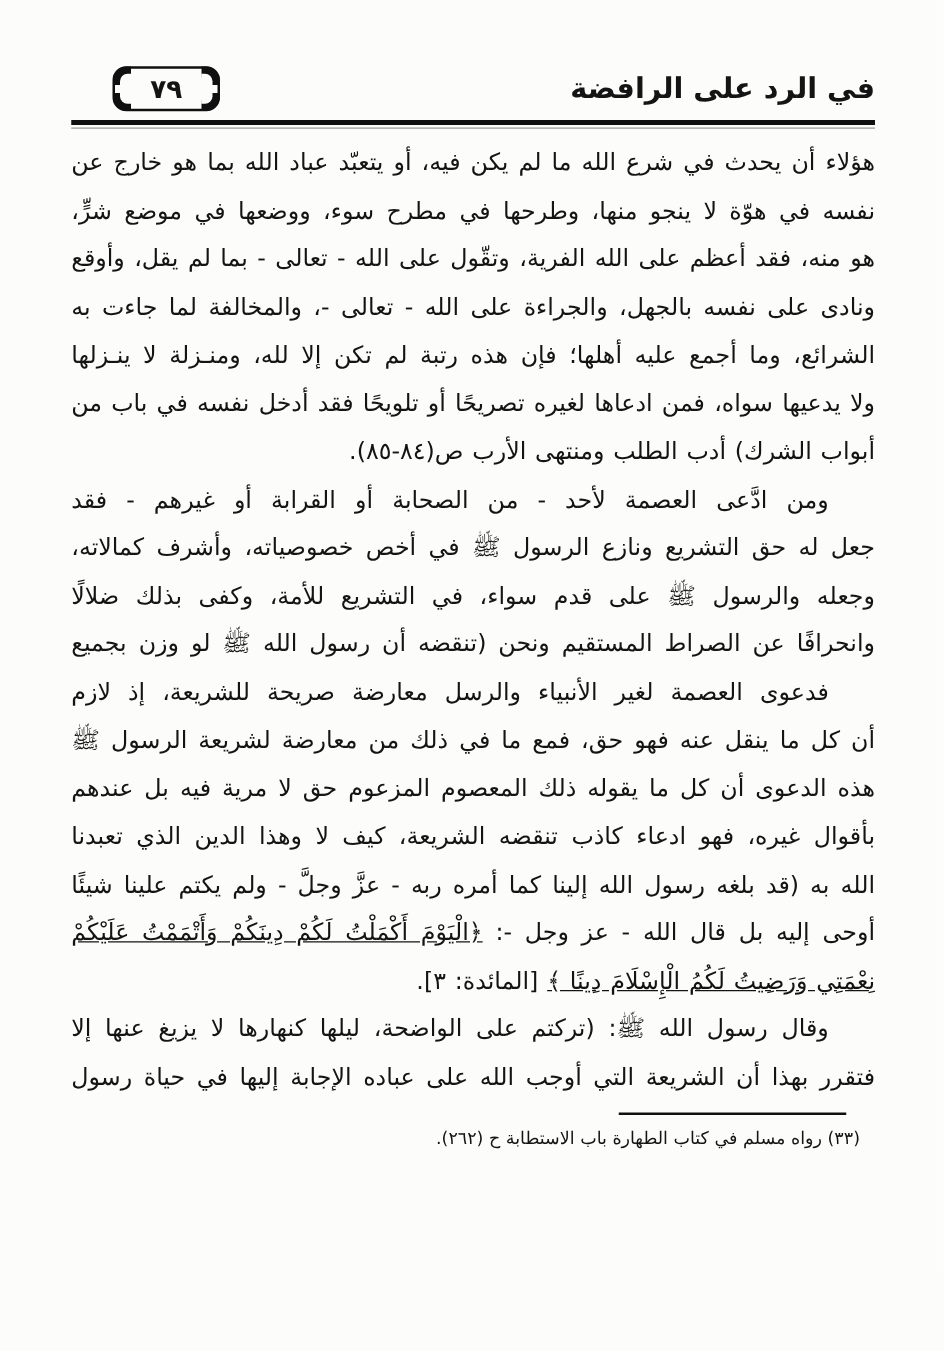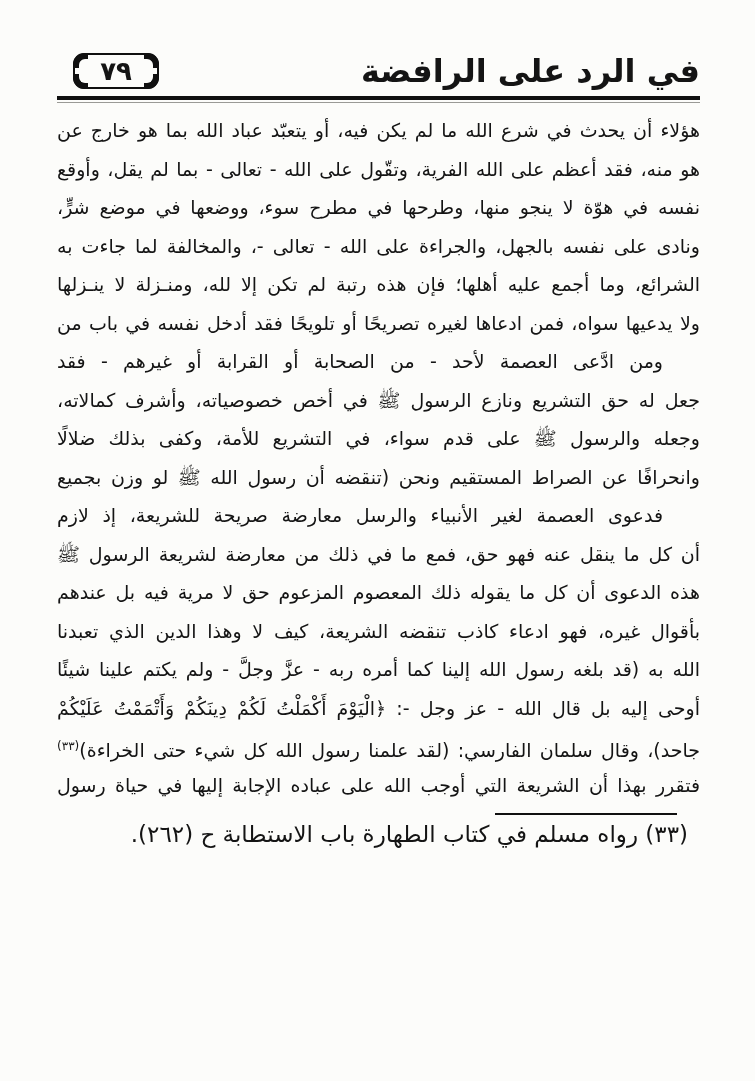--- a/index.html
+++ b/index.html
@@ -18,35 +18,35 @@
   }
   
   .hdr {
     margin-top: 48px;
     height: 46px;
     display: flex;
     justify-content: space-between;
     align-items: center;
   }
   .hdr-title {
-    font-size: 32px;
+    font-size: 23px;
     font-weight: bold;
     letter-spacing: 0.5px;
   }
   .numbox {
     position: relative;
     width: 86px;
     height: 36px;
     border: 2px solid #101010;
     border-radius: 11px;
-    margin-left: 16px;
+    margin-left: 33px;
     display: flex;
     align-items: center;
     justify-content: center;
-    font-size: 26px;
+    font-size: 21px;
     font-weight: bold;
     box-sizing: border-box;
   }
   .corner { position: absolute; width: 15px; height: 15px; box-sizing: border-box; }
   .c-tl { top: -2px; left: -2px;  border-top: 6px solid #101010; border-left: 6px solid #101010;  border-top-left-radius: 12px; }
   .c-tr { top: -2px; right: -2px; border-top: 6px solid #101010; border-right: 6px solid #101010; border-top-right-radius: 12px; }
   .c-bl { bottom: -2px; left: -2px;  border-bottom: 6px solid #101010; border-left: 6px solid #101010;  border-bottom-left-radius: 12px; }
   .c-br { bottom: -2px; right: -2px; border-bottom: 6px solid #101010; border-right: 6px solid #101010; border-bottom-right-radius: 12px; }
   .hdr-rule-thick { height: 4px; background: #101010; margin-top: 2px; }
   .hdr-rule-thin  { height: 1px; background: #9a9a96; margin-top: 2px; }
@@ -57,30 +57,30 @@
     line-height: 38.5px;
     height: 38.5px;
     overflow: hidden;
     text-align: justify;
     text-align-last: justify;
     word-spacing: 1px;
   }
   .ln.end { text-align-last: right; }
   .ln.ind { text-indent: 37px; }
   .fn-ref { font-size: 12px; vertical-align: 7px; }
-  .verse  { letter-spacing: 0.2px; }
+  .verse  { letter-spacing: 0.2px; text-decoration: underline; }
   
   .fn-rule {
     width: 182px;
     height: 2px;
     background: #101010;
     margin: 9px 23px 7px 0;
   }
   .footnote {
-    font-size: 23px;
+    font-size: 14px;
     line-height: 25px;
     margin-right: 12px;
   }
 </style>
 </head>
 <body>
 
 <div class="page">
 
   <div class="hdr">
@@ -93,39 +93,41 @@
       <span>٧٩</span>
     </div>
   </div>
 
   <div class="hdr-rule-thick"></div>
   <div class="hdr-rule-thin"></div>
 
   <div class="bodytext">
 
     <div class="ln">هؤلاء أن يحدث في شرع الله ما لم يكن فيه، أو يتعبّد عباد الله بما هو خارج عن ما</div>
+    <div class="ln">نفسه في هوّة لا ينجو منها، وطرحها في مطرح سوء، ووضعها في موضع شرٍّ،</div>
     <div class="ln">هو منه، فقد أعظم على الله الفرية، وتقّول على الله - تعالى - بما لم يقل، وأوقع</div>
-    <div class="ln">نفسه في هوّة لا ينجو منها، وطرحها في مطرح سوء، ووضعها في موضع شرٍّ،</div>
     <div class="ln">ونادى على نفسه بالجهل، والجراءة على الله - تعالى -، والمخالفة لما جاءت به</div>
     <div class="ln">الشرائع، وما أجمع عليه أهلها؛ فإن هذه رتبة لم تكن إلا لله، ومنـزلة لا ينـزلها غيره</div>
     <div class="ln">ولا يدعيها سواه، فمن ادعاها لغيره تصريحًا أو تلويحًا فقد أدخل نفسه في باب من</div>
+    <div class="ln end">أبواب الشرك) أدب الطلب ومنتهى الأرب ص(٨٤-٨٥).</div>
 
     <div class="ln ind">ومن ادَّعى العصمة لأحد - من الصحابة أو القرابة أو غيرهم - فقد</div>
     <div class="ln">جعل له حق التشريع ونازع الرسول ﷺ في أخص خصوصياته، وأشرف كمالاته،</div>
     <div class="ln">وجعله والرسول ﷺ على قدم سواء، في التشريع للأمة، وكفى بذلك ضلالًا</div>
     <div class="ln">وانحرافًا عن الصراط المستقيم ونحن (تنقضه أن رسول الله ﷺ لو وزن بجميع</div>
 
     <div class="ln ind">فدعوى العصمة لغير الأنبياء والرسل معارضة صريحة للشريعة، إذ لازم</div>
     <div class="ln">أن كل ما ينقل عنه فهو حق، فمع ما في ذلك من معارضة لشريعة الرسول ﷺ</div>
     <div class="ln">هذه الدعوى أن كل ما يقوله ذلك المعصوم المزعوم حق لا مرية فيه بل عندهم</div>
     <div class="ln">بأقوال غيره، فهو ادعاء كاذب تنقضه الشريعة، كيف لا وهذا الدين الذي تعبدنا</div>
     <div class="ln">الله به (قد بلغه رسول الله إلينا كما أمره ربه - عزَّ وجلَّ - ولم يكتم علينا شيئًا مما</div>
     <div class="ln"><span>أوحى إليه بل قال الله - عز وجل -:</span> <span class="verse">﴿الْيَوْمَ أَكْمَلْتُ لَكُمْ دِينَكُمْ وَأَتْمَمْتُ عَلَيْكُمْ</span></div>
+    <div class="ln end"><span class="verse">نِعْمَتِي وَرَضِيتُ لَكُمُ الْإِسْلَامَ دِينًا ﴾</span> <span>[المائدة: ٣].</span></div>
 
-    <div class="ln"><span>جاحد)، وقال سلمان الفارسي: (لقد علمنا رسول الله كل شيء حتى الخراءة)</span><span class="fn-ref">(٣٣)</span></div>
+    <div class="ln ind">وقال رسول الله ﷺ: (تركتم على الواضحة، ليلها كنهارها لا يزيغ عنها إلا</div>
     <div class="ln">فتقرر بهذا أن الشريعة التي أوجب الله على عباده الإجابة إليها في حياة رسول الله</div>
   </div>
 
   <div class="fn-rule"></div>
   <div class="footnote">
     <span>(٣٣)</span>
     <span>رواه مسلم في كتاب الطهارة باب الاستطابة ح (٢٦٢).</span>
   </div>
 
 </div>

